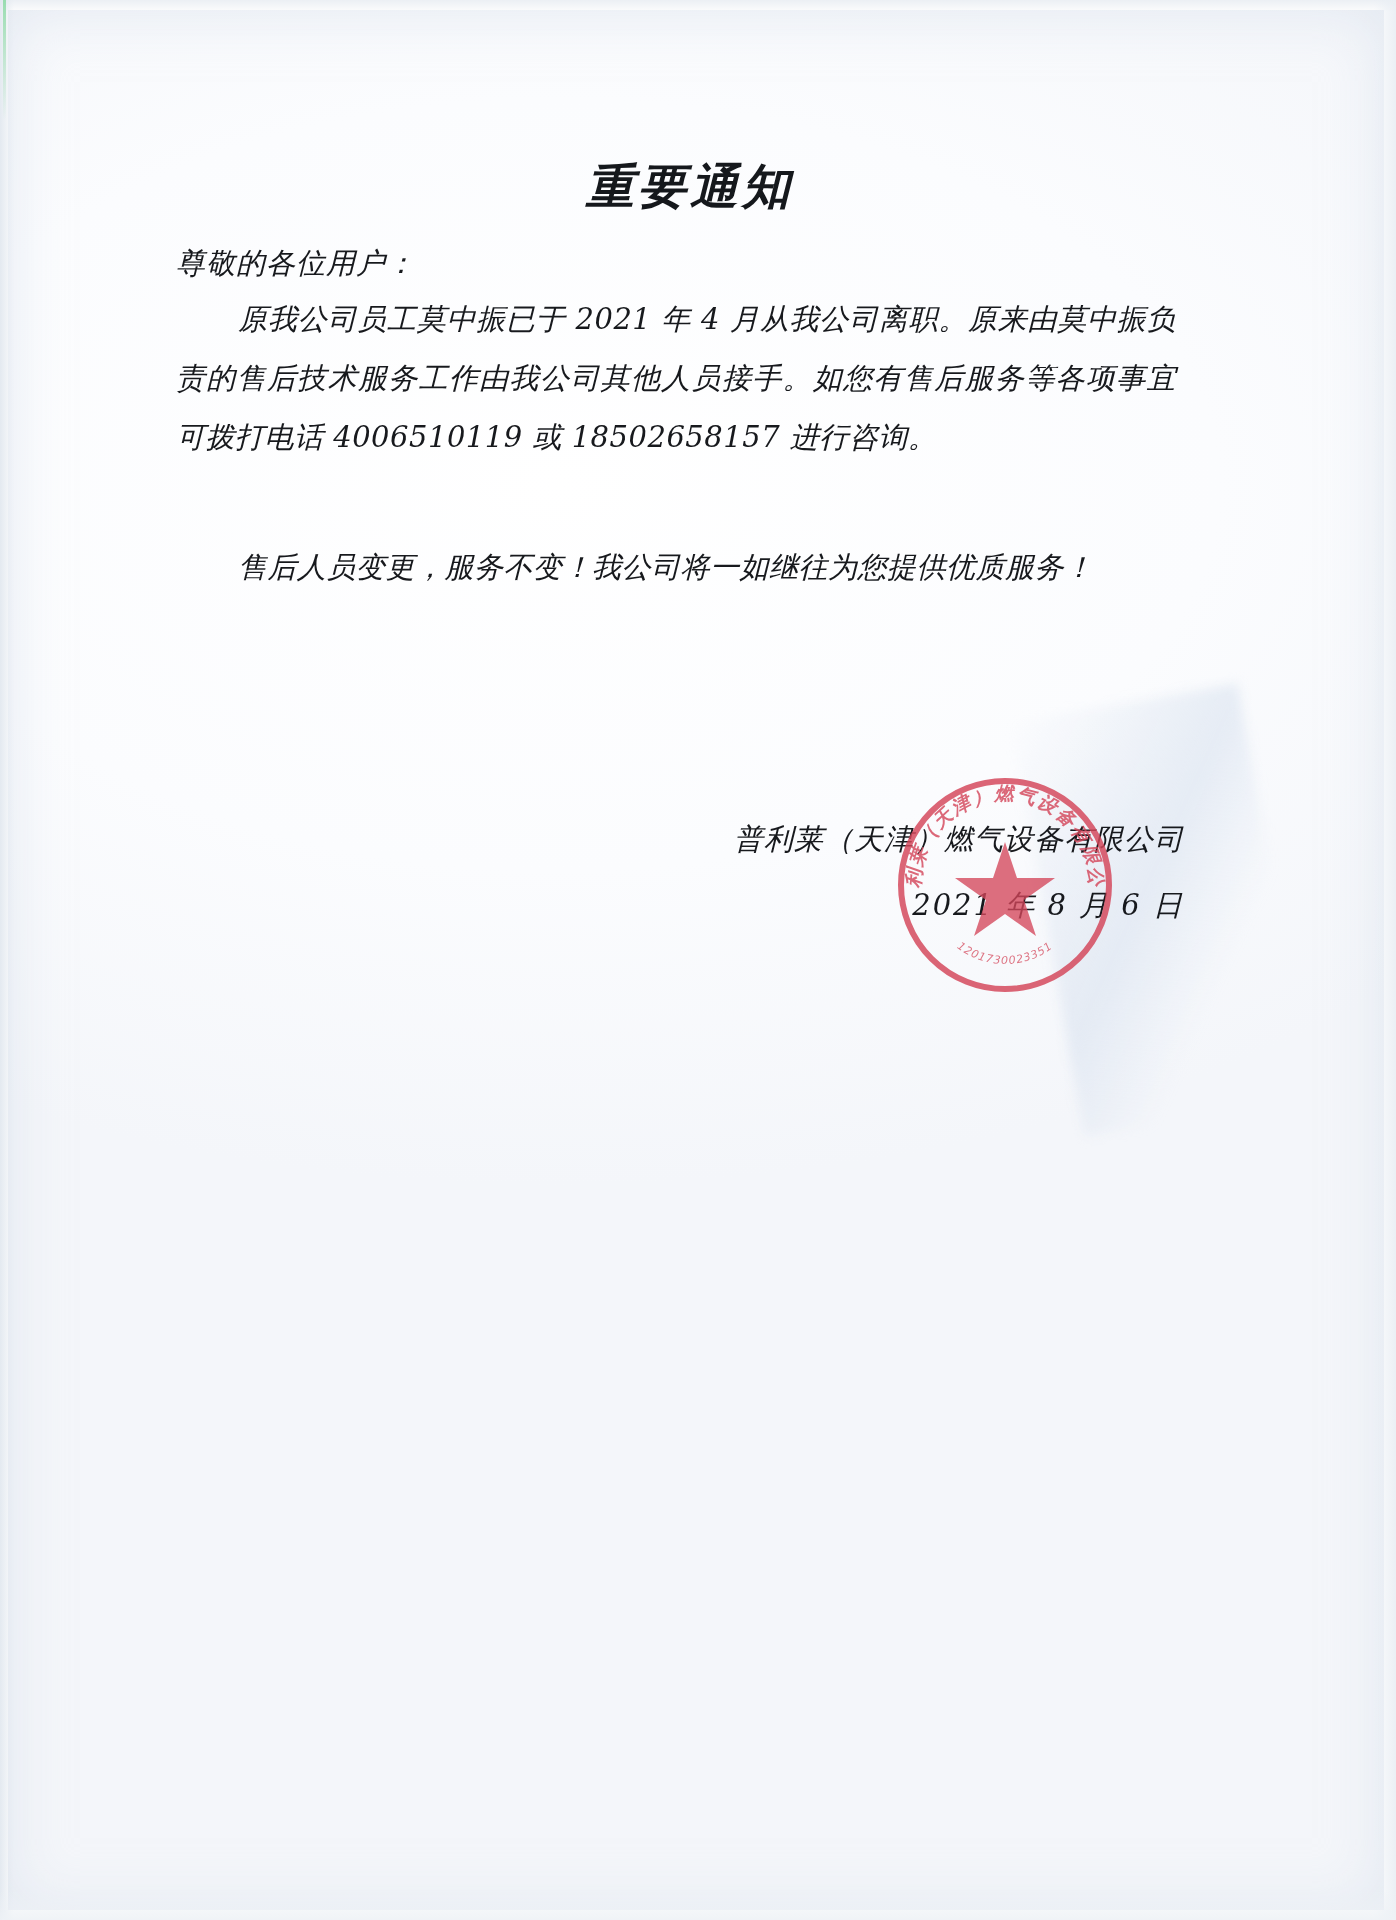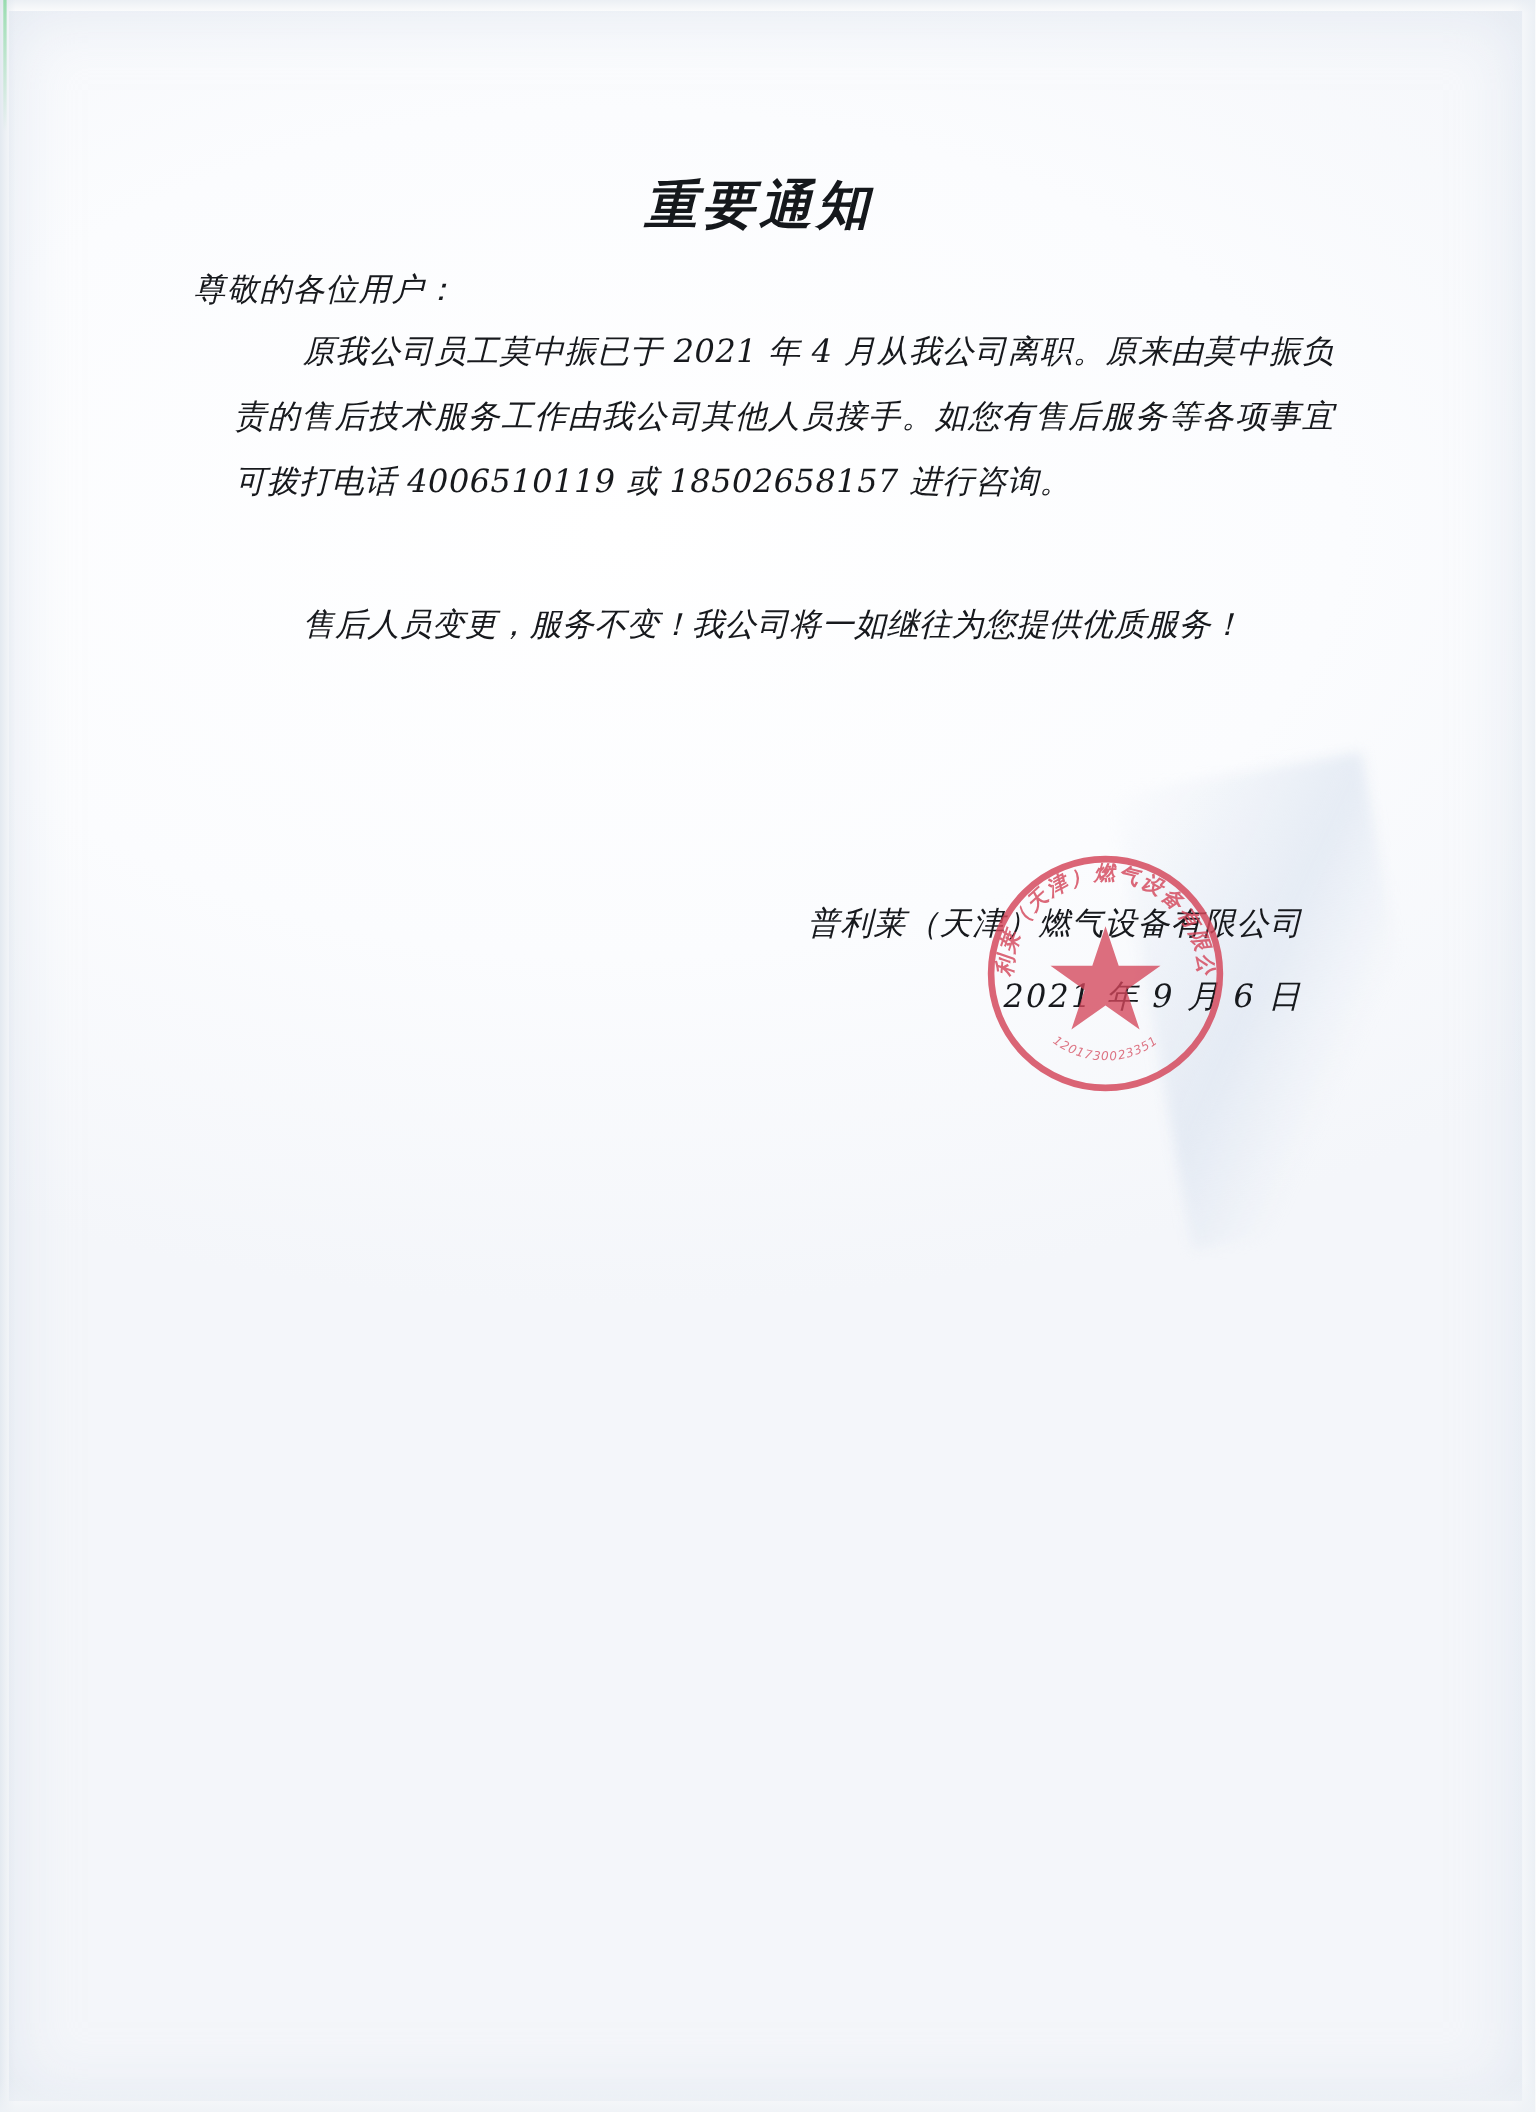--- a/index.html
+++ b/index.html
@@ -119,21 +119,20 @@
   .para {
     position: absolute;
     left: -14px;
     width: 1000px;
     font-family: "DejaVu Serif", "Liberation Serif", serif;
     font-size: 29px;
     line-height: 59px;
     color: #17191d;
     letter-spacing: 0.5px;
     text-align: justify;
-    margin-left: 37px;
   }
   .para .indent { display: inline-block; width: 62px; }
 
   #para-1 { top: 290px; }
   #para-2 { top: 538px; }
 
   .sign-block {
     position: absolute;
     left: 300px;
     top: 820px;
@@ -190,21 +189,21 @@
     <div class="doc-title">重要通知</div>
 
     <div class="salutation">尊敬的各位用户：</div>
 
     <div class="para" id="para-1"><span class="indent"></span><span>原我公司员工莫中振已于 2021 年 4 月从我公司离职。原来由莫中振负责的售后技术服务工作由我公司其他人员接手。如您有售后服务等各项事宜可拨打电话 4006510119 或 18502658157 进行咨询。</span></div>
 
     <div class="para" id="para-2"><span class="indent"></span><span>售后人员变更，服务不变！我公司将一如继往为您提供优质服务！</span></div>
 
     <div class="sign-block">
       <div class="sign-company">普利莱（天津）燃气设备有限公司</div>
-      <div class="sign-date">2021 年 9 月 6 日</div>
+      <div class="sign-date">2021 年 8 月 6 日</div>
     </div>
 
     <div class="seal">
       <svg width="230" height="230" viewBox="0 0 230 230" xmlns="http://www.w3.org/2000/svg">
         <defs>
           <path id="sealArc" d="M 30,115 A 85,85 0 0 1 200,115"></path>
           <path id="sealArcBottom" d="M 36,115 A 79,79 0 0 0 194,115"></path>
         </defs>
         <circle cx="115" cy="115" r="104" fill="none" stroke="#d4465a" stroke-width="6" opacity="0.9"></circle>
         <g opacity="0.88">

